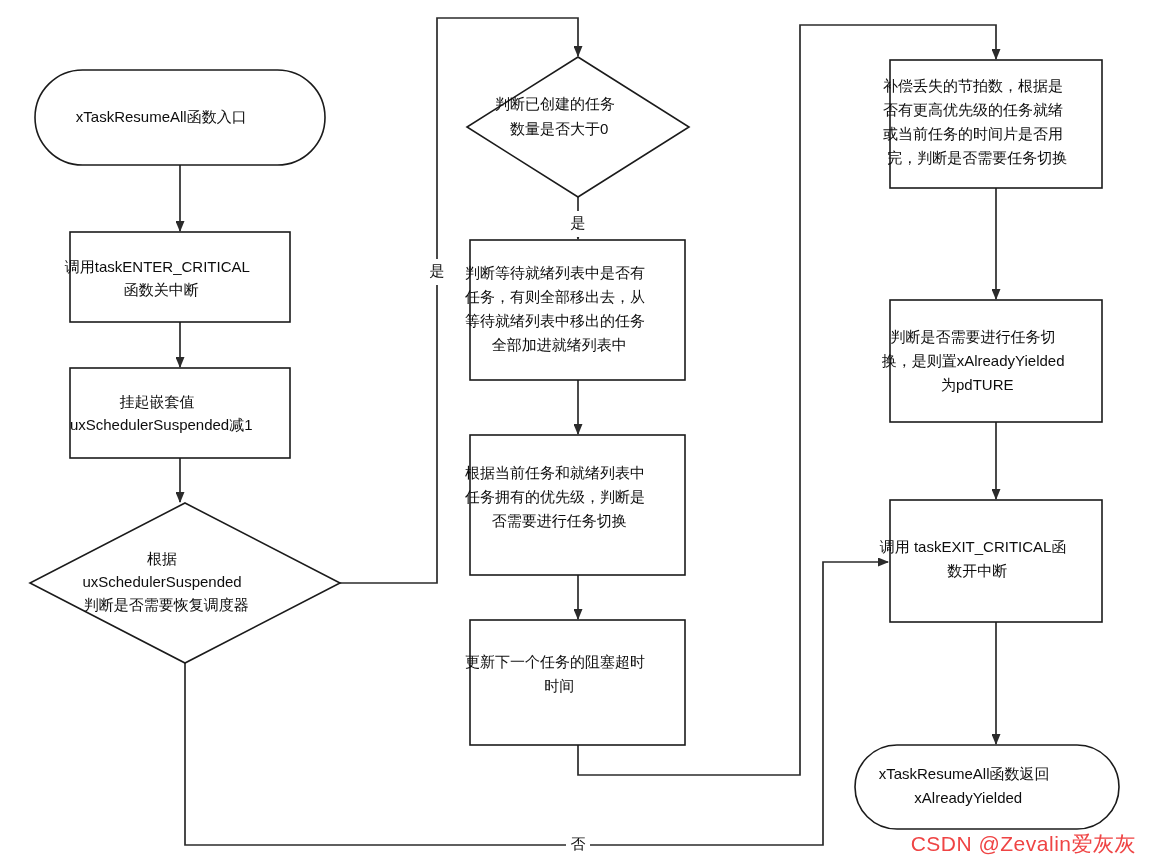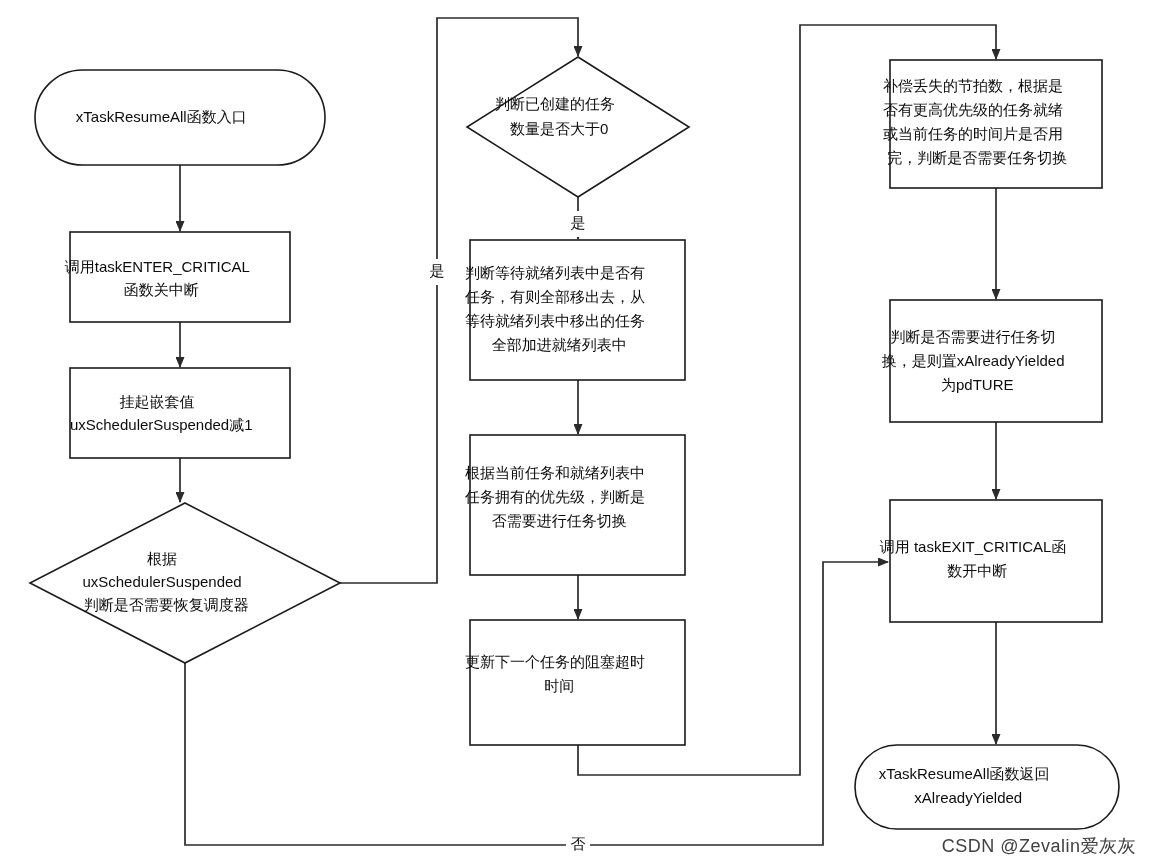--- a/index.html
+++ b/index.html
@@ -53,22 +53,22 @@
   }
   .edge-label-bg {
     fill: #ffffff;
     stroke: none;
   }
   .watermark {
     position: absolute;
     right: 18px;
     bottom: 8px;
     font-family: "Liberation Sans", "DejaVu Sans", sans-serif;
-    font-size: 18px;
-    color: #404040;
+    font-size: 21px;
+    color: #ef4444;
     letter-spacing: 0.5px;
     user-select: none;
   }
 </style>
 </head>
 <body>
 
 <div id="canvas">
 
   <svg id="flow-svg" viewBox="0 0 1154 866">

